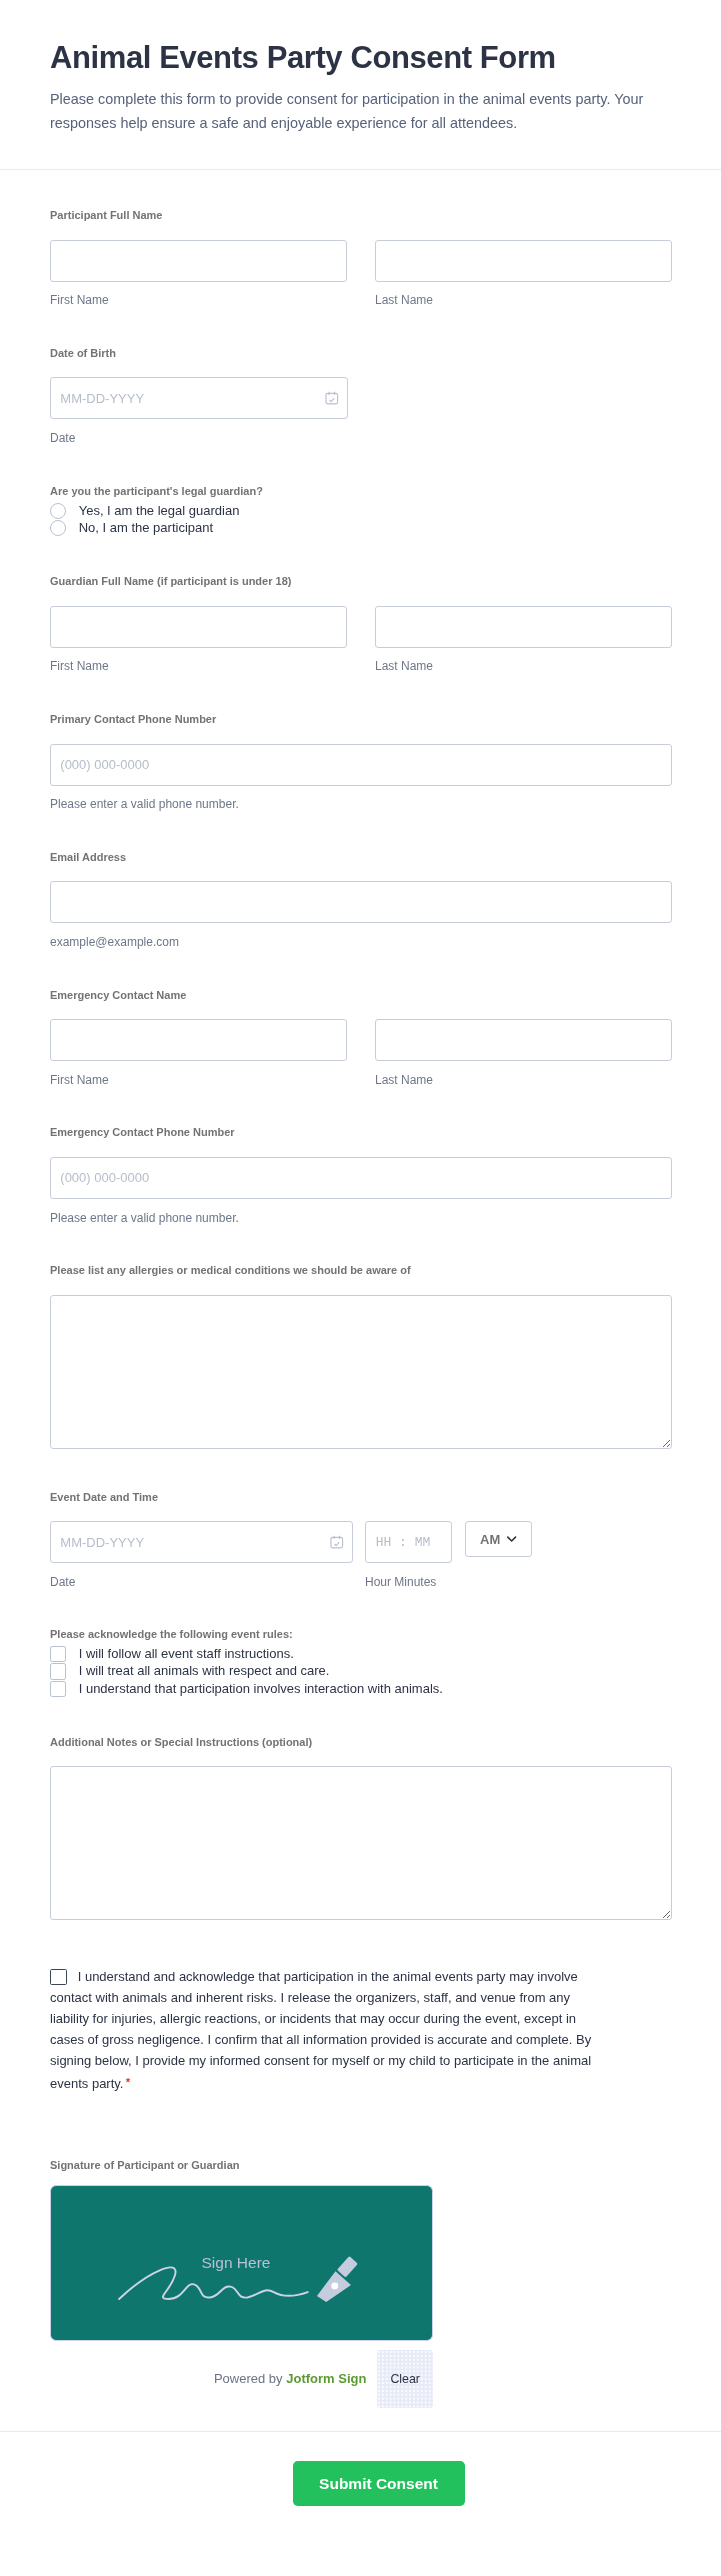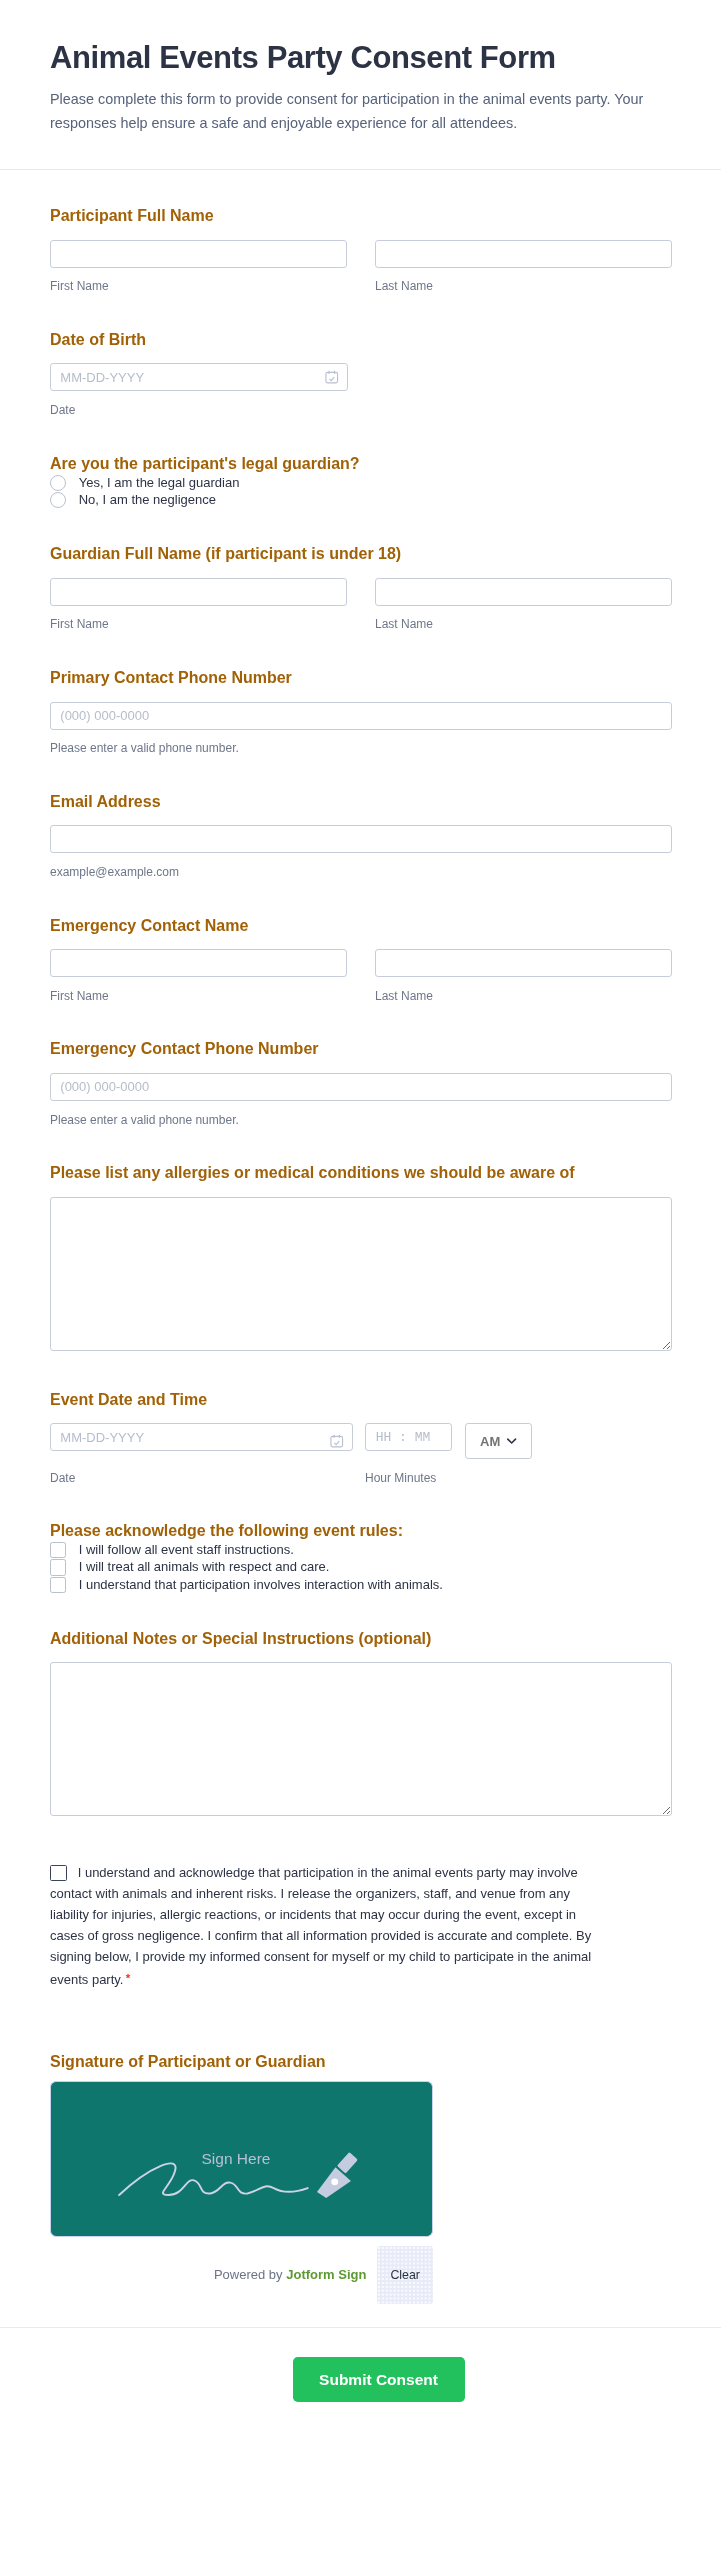--- a/index.html
+++ b/index.html
@@ -26,31 +26,31 @@
     max-width:602px;
   }
   .divider{
     border:none;
     border-top:0.8px solid #e8eaf2;
     margin:34px 0 0 0;
   }
   .form-body{padding:0 50px;}
   .q{margin-top:37px;}
   .q-label{
-    font-size:16px;
+    font-size:11px;
     line-height:17px;
     font-weight:700;
-    color:#a16207;
+    color:#737373;
   }
   .control{margin-top:15.5px;}
   .row2{display:flex;gap:28px;margin-top:15.5px;}
   .row2 .col{flex:1;min-width:0;}
   input.text, .textarea{
     box-sizing:border-box;
-    height:28px;
+    height:42px;
     width:100%;
     border:0.8px solid #c6cdd9;
     border-radius:3.1px;
     background:#fff;
     padding:0 9.3px;
     font-family:inherit;
     font-size:13px;
     color:#2c3345;
     outline:none;
   }
@@ -219,21 +219,21 @@
 
   <div class="q">
     <div class="q-label">Are you the participant's legal guardian?</div>
     <div class="opts">
       <div class="opt">
         <span class="radio"></span>
         <span>Yes, I am the legal guardian</span>
       </div>
       <div class="opt">
         <span class="radio"></span>
-        <span>No, I am the negligence</span>
+        <span>No, I am the participant</span>
       </div>
     </div>
   </div>
 
   <div class="q">
     <div class="q-label">Guardian Full Name (if participant is under 18)</div>
     <div class="row2">
       <div class="col">
         <input class="text" type="text" style="">
         <div class="sublabel">First Name</div>

